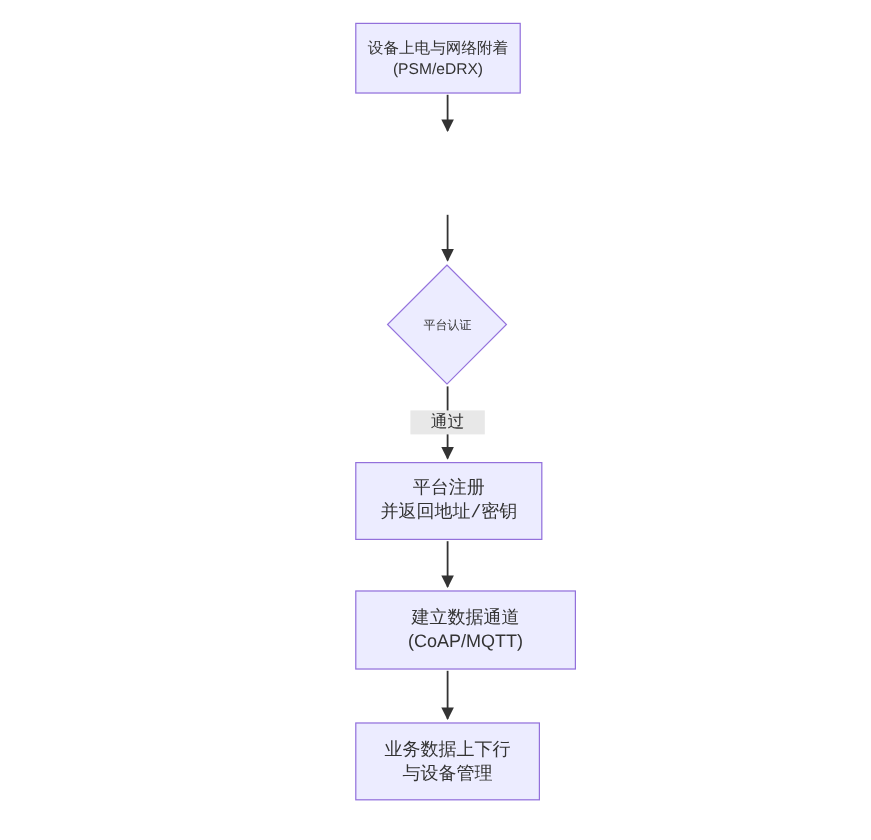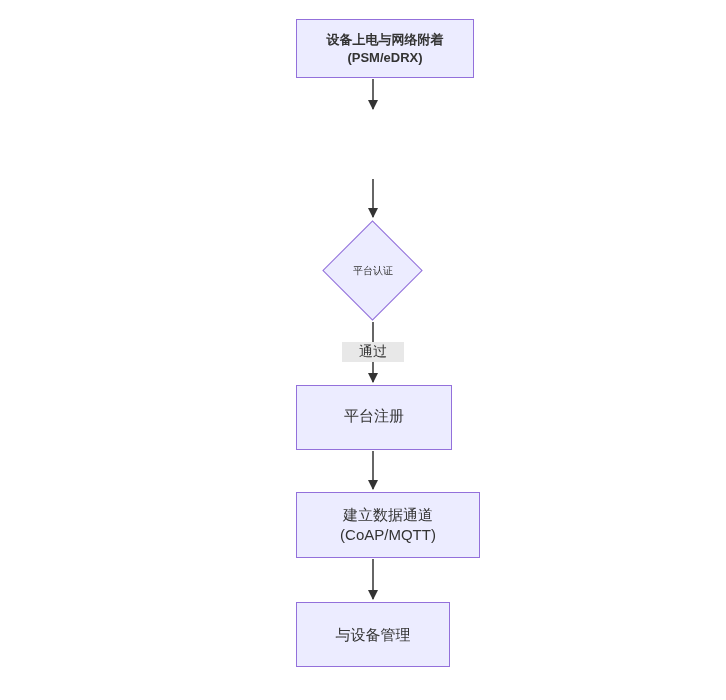--- a/index.html
+++ b/index.html
@@ -38,21 +38,21 @@
     flex-direction: column;
     align-items: center;
     justify-content: center;
     text-align: center;
     line-height: 20px;
     font-size: 15px;
   }
   .node.small-text { font-size: 13px; line-height: 18px; }
   .node span { display: block; white-space: nowrap; }
 
-  .node-attach   { left: 296px; top: 19px;  width: 178px; height: 59px; font-weight: bold; }
+  .node-attach   { left: 296px; top: 19px;  width: 138px; height: 59px; }
   .node-boot     { left: 296px; top: 112px; width: 154px; height: 66px; }
   .node-register { left: 296px; top: 385px; width: 156px; height: 65px; font-family: Liberation Mono, monospace; }
   .node-channel  { left: 296px; top: 492px; width: 184px; height: 66px; }
   .node-business { left: 296px; top: 602px; width: 154px; height: 65px; }
 
   .diamond-wrap {
     position: absolute;
     left: 322px; top: 220px;
     width: 102px; height: 102px;
   }
@@ -114,24 +114,26 @@
 
   <div class="diamond-wrap">
     <div class="diamond-shape"></div>
     <div class="diamond-label">平台认证</div>
   </div>
 
   <div class="edge-label">通过</div>
 
   <div class="node node-register">
     <span>平台注册</span>
+    <span>并返回地址/密钥</span>
   </div>
 
   <div class="node node-channel">
     <span>建立数据通道</span>
     <span>(CoAP/MQTT)</span>
   </div>
 
   <div class="node node-business">
+    <span>业务数据上下行</span>
     <span>与设备管理</span>
   </div>
 
 </div>
 
 </body></html>

